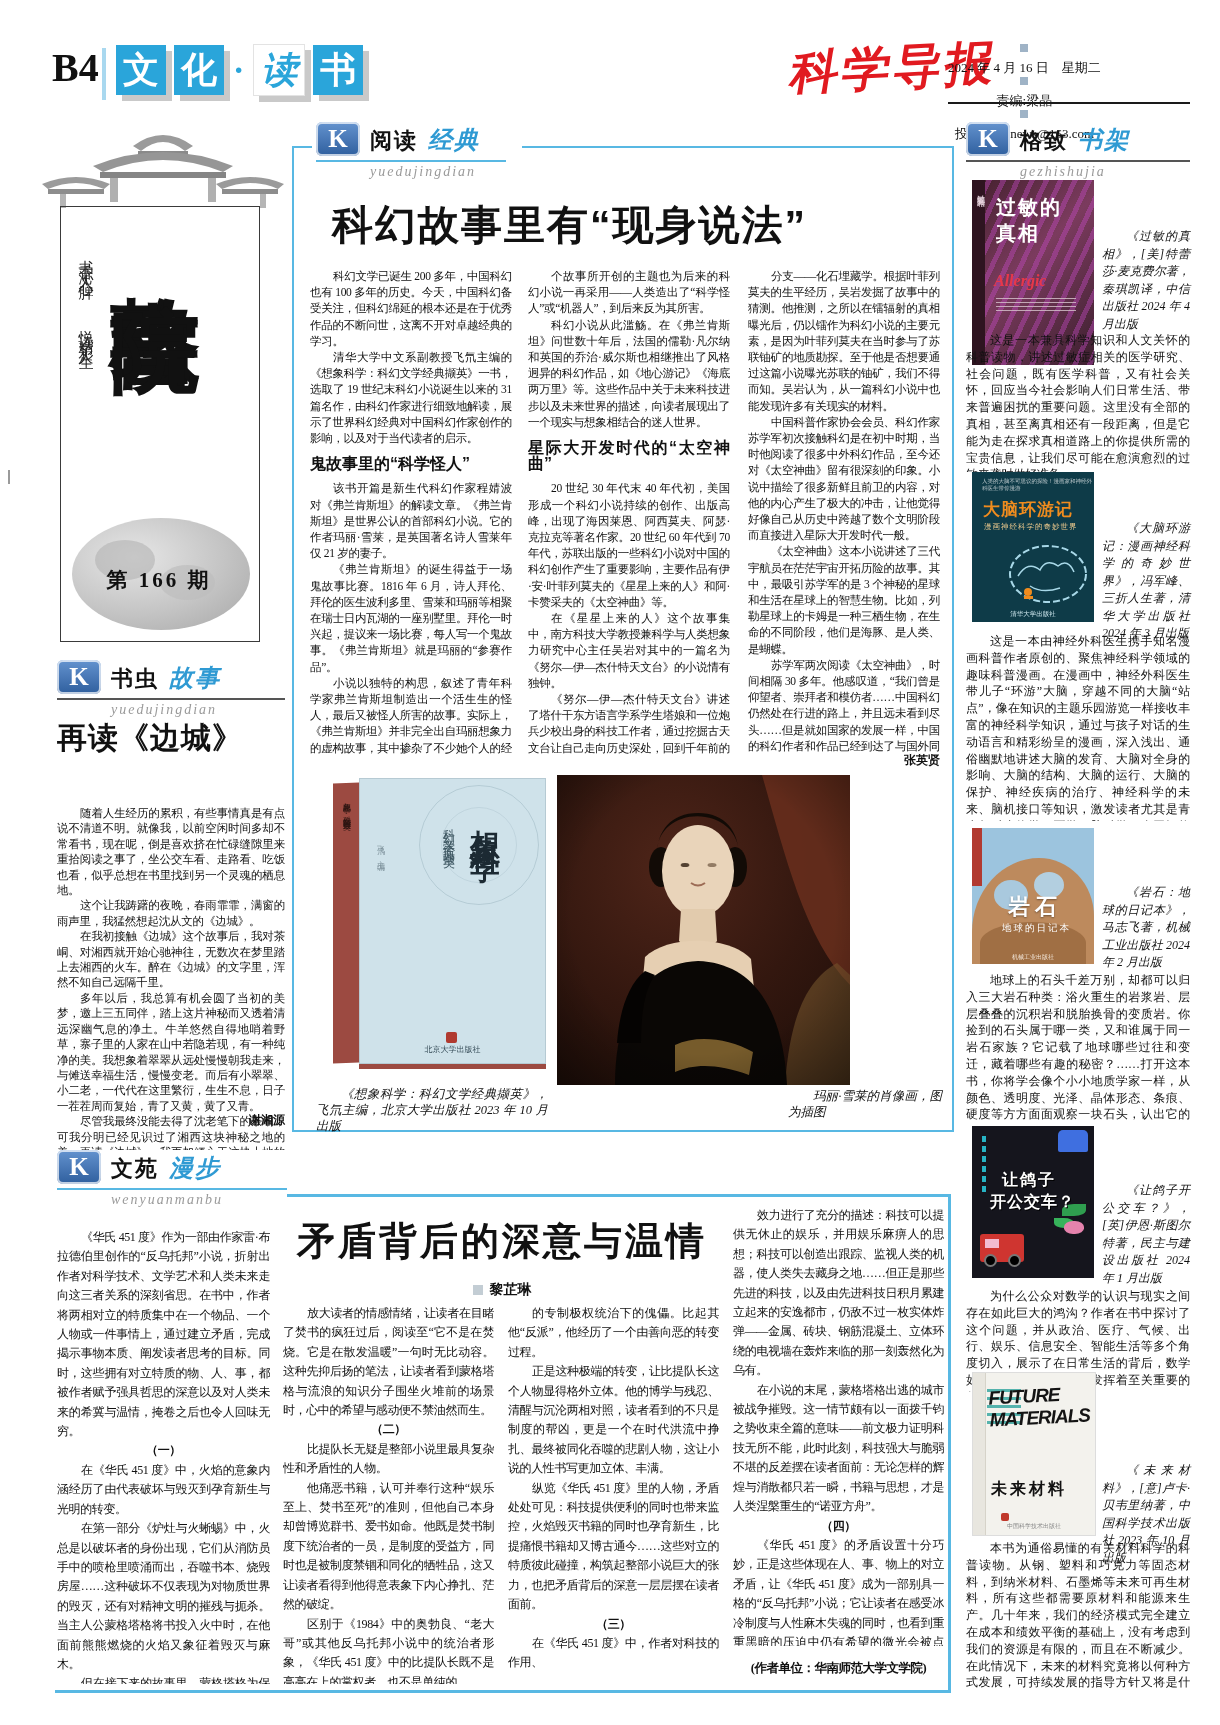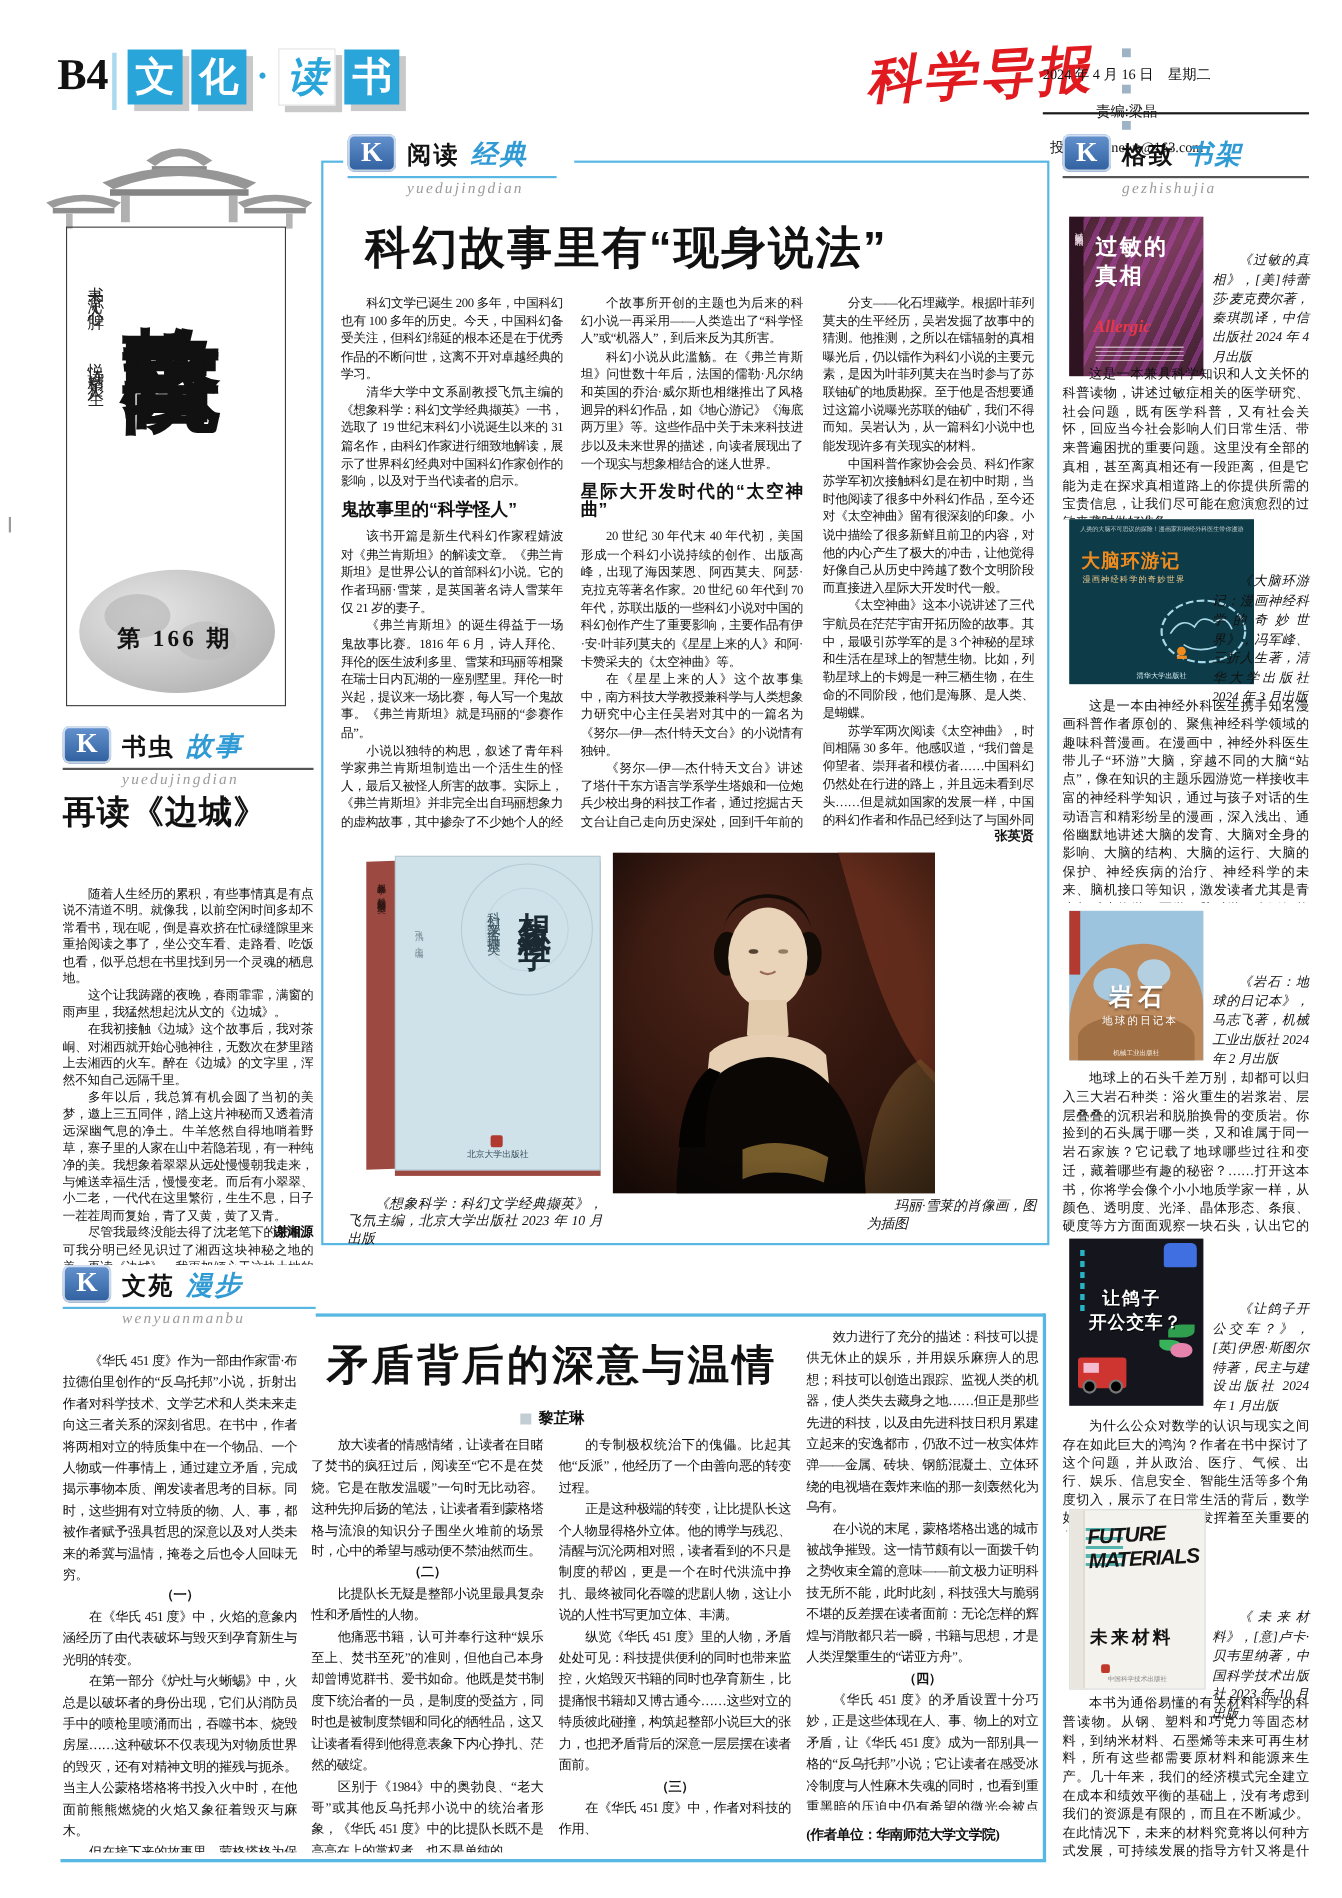--- a/index.html
+++ b/index.html
@@ -90,32 +90,32 @@
   #cap-portrait{left:788px;top:1088px;width:154px;font-style:italic;font-size:12.5px;line-height:16px;text-indent:2em;}
 
   
   #shujia-hdr{left:966px;top:122px;width:224px;}
   .cover{position:absolute;left:972px;width:122px;overflow:hidden;}
   .bcap{position:absolute;left:1102px;width:88px;font-style:italic;font-size:12px;line-height:17.5px;text-indent:2em;}
   .review{position:absolute;left:966px;width:224px;overflow:hidden;font-size:12px;line-height:16.8px;
           letter-spacing:-0.2px;text-indent:2em;}
 
   
-  #cov1{top:180px;height:145px;background:linear-gradient(135deg,#44202e,#7b3b5e 45%,#3c1f2e);margin-top:17px;}
+  #cov1{top:180px;height:185px;background:linear-gradient(135deg,#44202e,#7b3b5e 45%,#3c1f2e);}
   #cov1 .streaks{position:absolute;inset:0;background:repeating-linear-gradient(115deg,rgba(197,74,199,.4) 0 5px,transparent 5px 13px);}
   #cov1 .spine{position:absolute;left:0;top:0;width:13px;height:100%;background:#2e1420;}
   #cov1 .sp-t{position:absolute;left:2px;top:8px;height:130px;color:#e8d5df;font-size:8px;letter-spacing:1px;}
   #cov1 .t1{position:absolute;left:24px;top:14px;color:#fff;font-weight:bold;font-size:20px;letter-spacing:2px;}
   #cov1 .t2{position:absolute;left:24px;top:40px;color:#fff;font-weight:bold;font-size:20px;letter-spacing:2px;}
   #cov1 .en{position:absolute;left:22px;top:92px;color:#e8374a;font-style:italic;font-size:16px;font-weight:bold;}
   #cov1 .lines{position:absolute;left:24px;top:118px;width:80px;height:14px;
         background:repeating-linear-gradient(#d8c4ce 0 1px,transparent 1px 4px);opacity:.8;}
 
   
-  #cov2{top:472px;height:150px;background:#0e3b48;padding-left:46px;}
+  #cov2{top:472px;height:150px;background:#0e3b48;}
   #cov2 .tiny{position:absolute;left:10px;top:6px;color:rgba(255,255,255,.7);font-size:5.5px;}
   #cov2 .t1{position:absolute;left:11px;top:26px;color:#f08c1e;font-weight:bold;font-size:17px;letter-spacing:1px;}
   #cov2 .t2{position:absolute;left:12px;top:50px;color:#ecc98d;font-size:7.5px;letter-spacing:1px;}
   #cov2 svg{position:absolute;right:2px;bottom:14px;}
   #cov2 .pub{position:absolute;left:0;bottom:3px;width:100%;text-align:center;color:#cfe8ef;font-size:6.5px;}
 
   
   #cov3{top:828px;height:136px;background:#9cc4de;}
   #cov3 .rock{position:absolute;left:0;bottom:0;width:100%;height:78%;background:#bd8a5d;
         border-radius:55% 45% 0 0/70% 55% 0 0;}
@@ -159,21 +159,21 @@
   #wy-bottomline{left:55px;top:1690px;width:896px;height:2.5px;background:#58b8e3;}
   .wcol{overflow:hidden;font-size:12px;line-height:19.4px;letter-spacing:-0.4px;}
   #wcol1{left:57px;top:1228px;width:213px;height:456px;}
   #wy-titleblk{left:283px;top:1216px;width:438px;text-align:center;}
   #wy-title{font-size:38px;font-weight:bold;letter-spacing:3px;margin:0;}
   #wy-author{margin-top:14px;font-size:14px;font-weight:bold;display:flex;justify-content:center;align-items:center;gap:7px;}
   #wy-author .bullet{background:#c3cdd4;width:10px;height:10px;}
   #wcol2{left:283px;top:1304px;width:211px;height:380px;}
   #wcol3{left:508px;top:1304px;width:211px;height:380px;}
   #wcol4{left:733px;top:1206px;width:211px;height:440px;}
-  #wy-foot{left:733px;top:1660px;width:211px;text-align:left;font-weight:bold;font-size:12.5px;letter-spacing:-0.5px;}
+  #wy-foot{left:733px;top:1660px;width:211px;text-align:center;font-weight:bold;font-size:12.5px;letter-spacing:-0.5px;}
 </style>
 </head>
 <body>
 
 <div id="page">
 
   <div class="abs" id="hdr-b4">B4</div>
   <div class="abs" id="hdr-divider"></div>
   <div class="abs" id="hdr-boxes">
     <span class="cbox">文</span>

